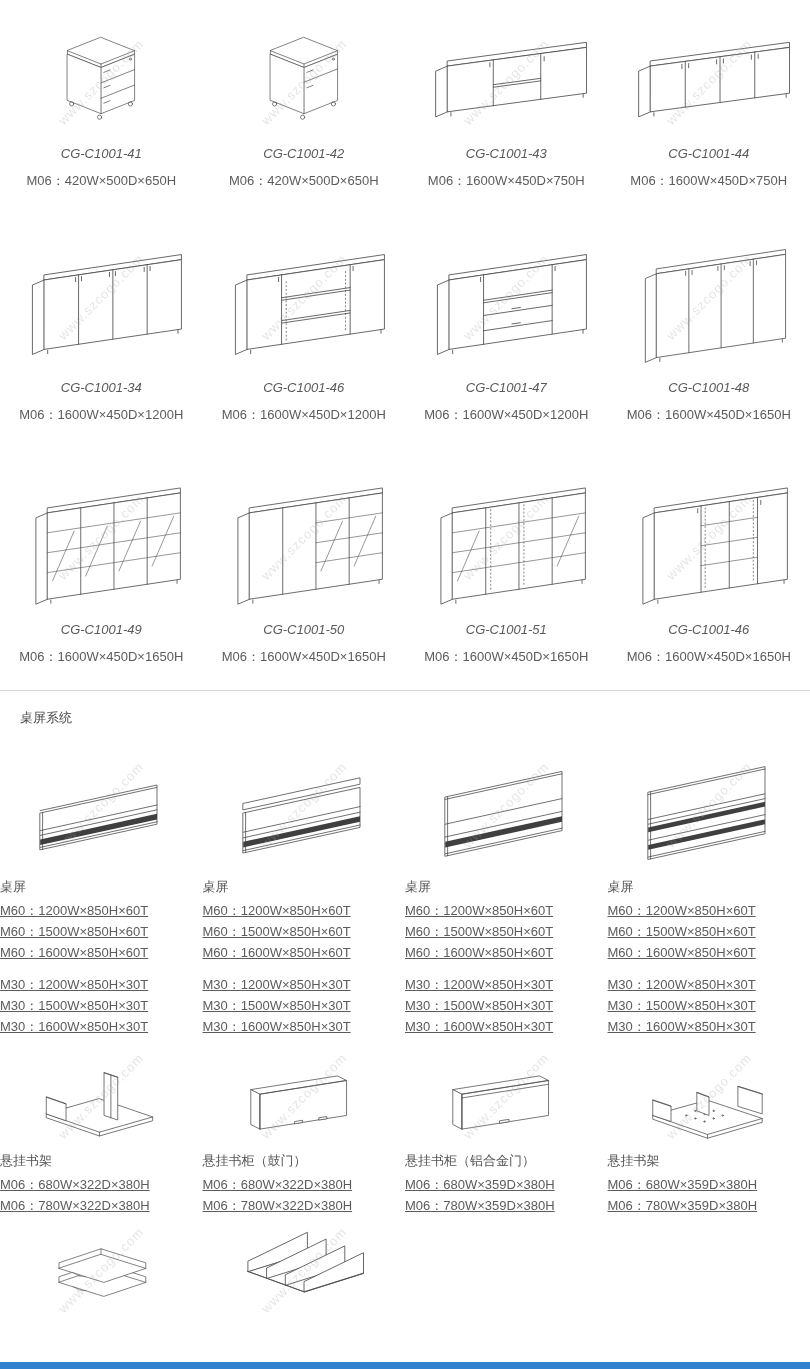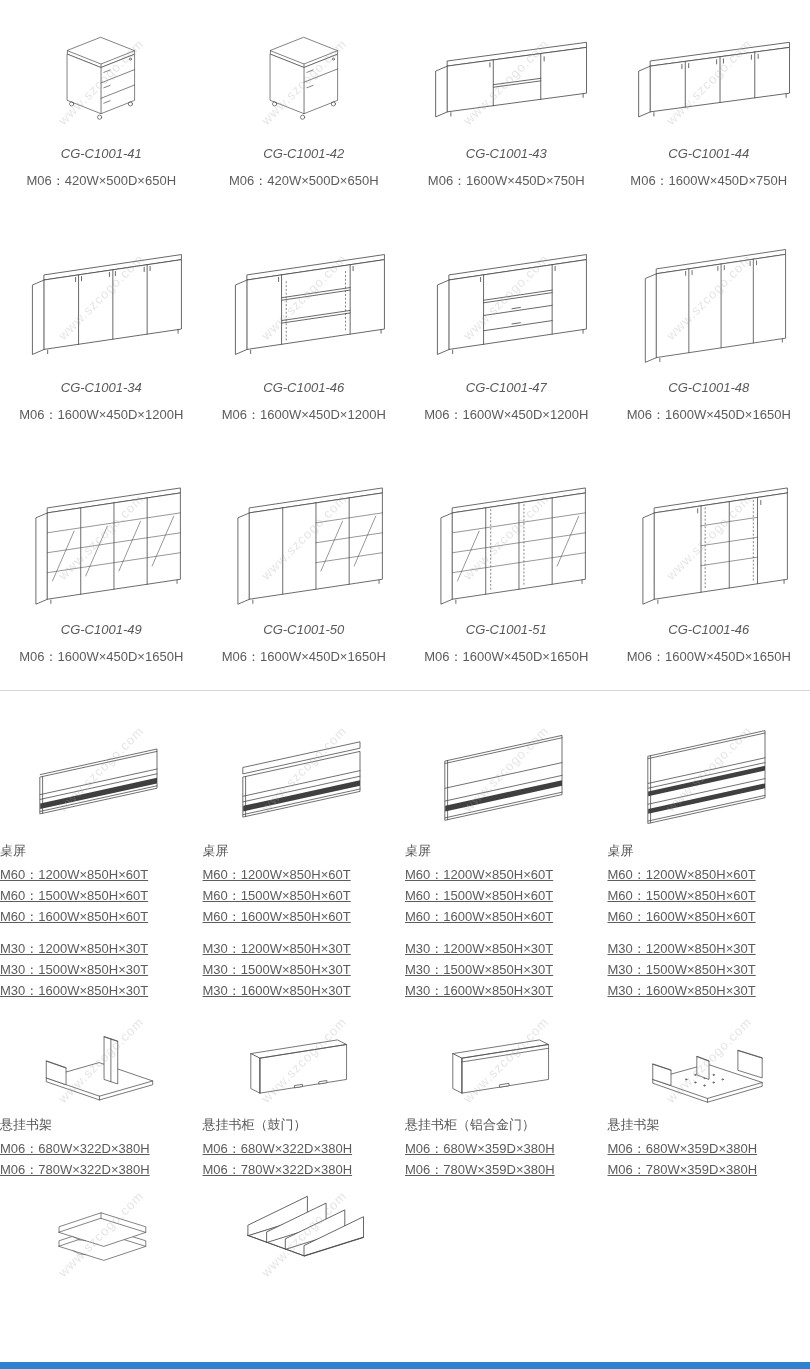--- a/index.html
+++ b/index.html
@@ -278,20 +278,21 @@
         </svg>
       </div>
       <div class="code">CG-C1001-46</div>
       <div class="dims">M06：1600W×450D×1650H</div>
       <div class="pad-b3"></div>
     </div>
   </div>
 
   <div class="divider"></div>
 
+  <div class="sec-title">桌屏系统</div>
 
   <div class="grid4 scr">
 
     <div class="cell">
       <div class="art">
           <span class="wm">www.szcogo.com</span>
         <svg class="line" width="160" height="112" viewBox="0 0 200 140">
           <path class="fw" d="M24,70 L170,38 L170,84 L24,116 Z"></path>
           <path d="M27,69.4 L27,115.4 M24,67 L170,35 L170,38"></path>
           <path d="M24,92 L170,60 M24,98 L170,66"></path>

